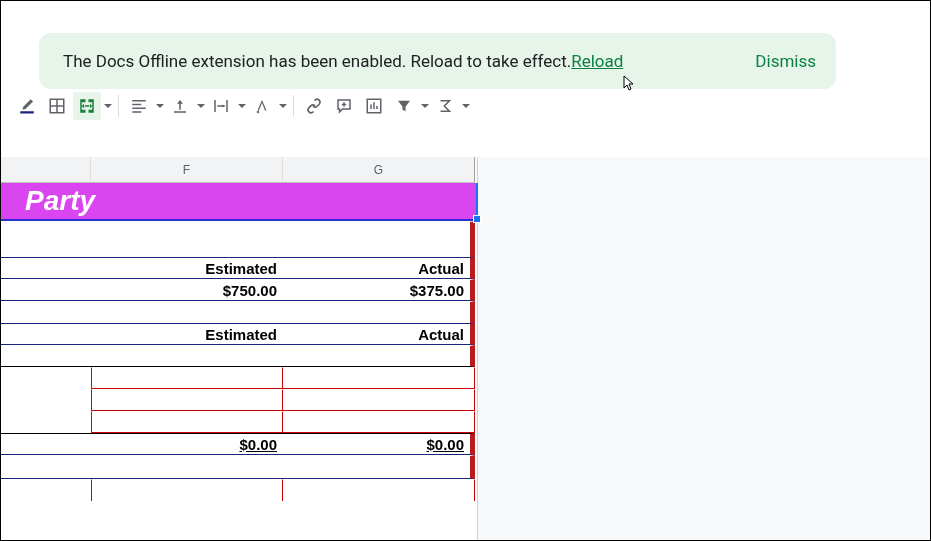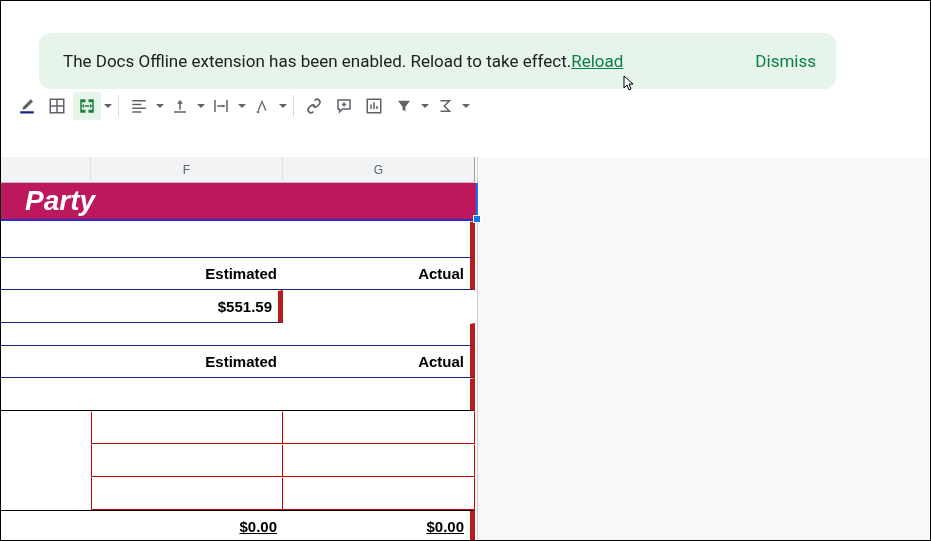--- a/index.html
+++ b/index.html
@@ -133,21 +133,21 @@
     color: #5f6368;
     font-family: Arial, sans-serif;
   }
   .colhdr.gap { width: 90px; border-right: 1px solid #e0e0e0; }
   .colhdr.f { width: 192px; }
   .colhdr.g { width: 192px; border-right: 1px solid #a0a0a0;}
 
   
   .titlerow {
     height: 38px;
-    background: #be185d;
+    background: #d946ef;
     color: #fff;
     font-weight: 700;
     font-size: 28px;
     font-style: italic;
     display: flex;
     align-items: center;
     padding-left: 24px;
     border-bottom: 2px solid #2b2ecf;
     position: relative;
     font-family: Arial, sans-serif;
@@ -167,21 +167,21 @@
     top: 0;
     bottom: 0;
     width: 2px;
     background: #1a73e8;
   }
 
   
   .grid { }
   .grow {
     display: flex;
-    height: 33px;
+    height: 22px;
     font-size: 15px;
   }
   .cell {
     border-top: 1px solid transparent;
     display: flex;
     align-items: center;
     justify-content: flex-end;
     padding: 0 6px;
     font-family: Arial, sans-serif;
   }
@@ -339,21 +339,22 @@
         <div class="cell fF"></div>
         <div class="cell fG"></div>
       </div>
       <div class="grow">
         <div class="cell g0 bt-navy bb-navy"></div>
         <div class="cell fF bold bt-navy bb-navy">Estimated</div>
         <div class="cell fG bold bt-navy bb-navy">Actual</div>
       </div>
       <div class="grow">
         <div class="cell g0 bb-navy"></div>
-        <div class="cell fG bold bb-navy">$551.59</div>
+        <div class="cell fF bold bb-navy">$750.00</div>
+        <div class="cell fG bold bb-navy">$375.00</div>
       </div>
       <div class="grow" style="height:22px">
         <div class="cell g0"></div>
         <div class="cell fF"></div>
         <div class="cell fG"></div>
       </div>
       <div class="grow">
         <div class="cell g0 bt-navy bb-navy"></div>
         <div class="cell fF bold bt-navy bb-navy">Estimated</div>
         <div class="cell fG bold bt-navy bb-navy">Actual</div>

